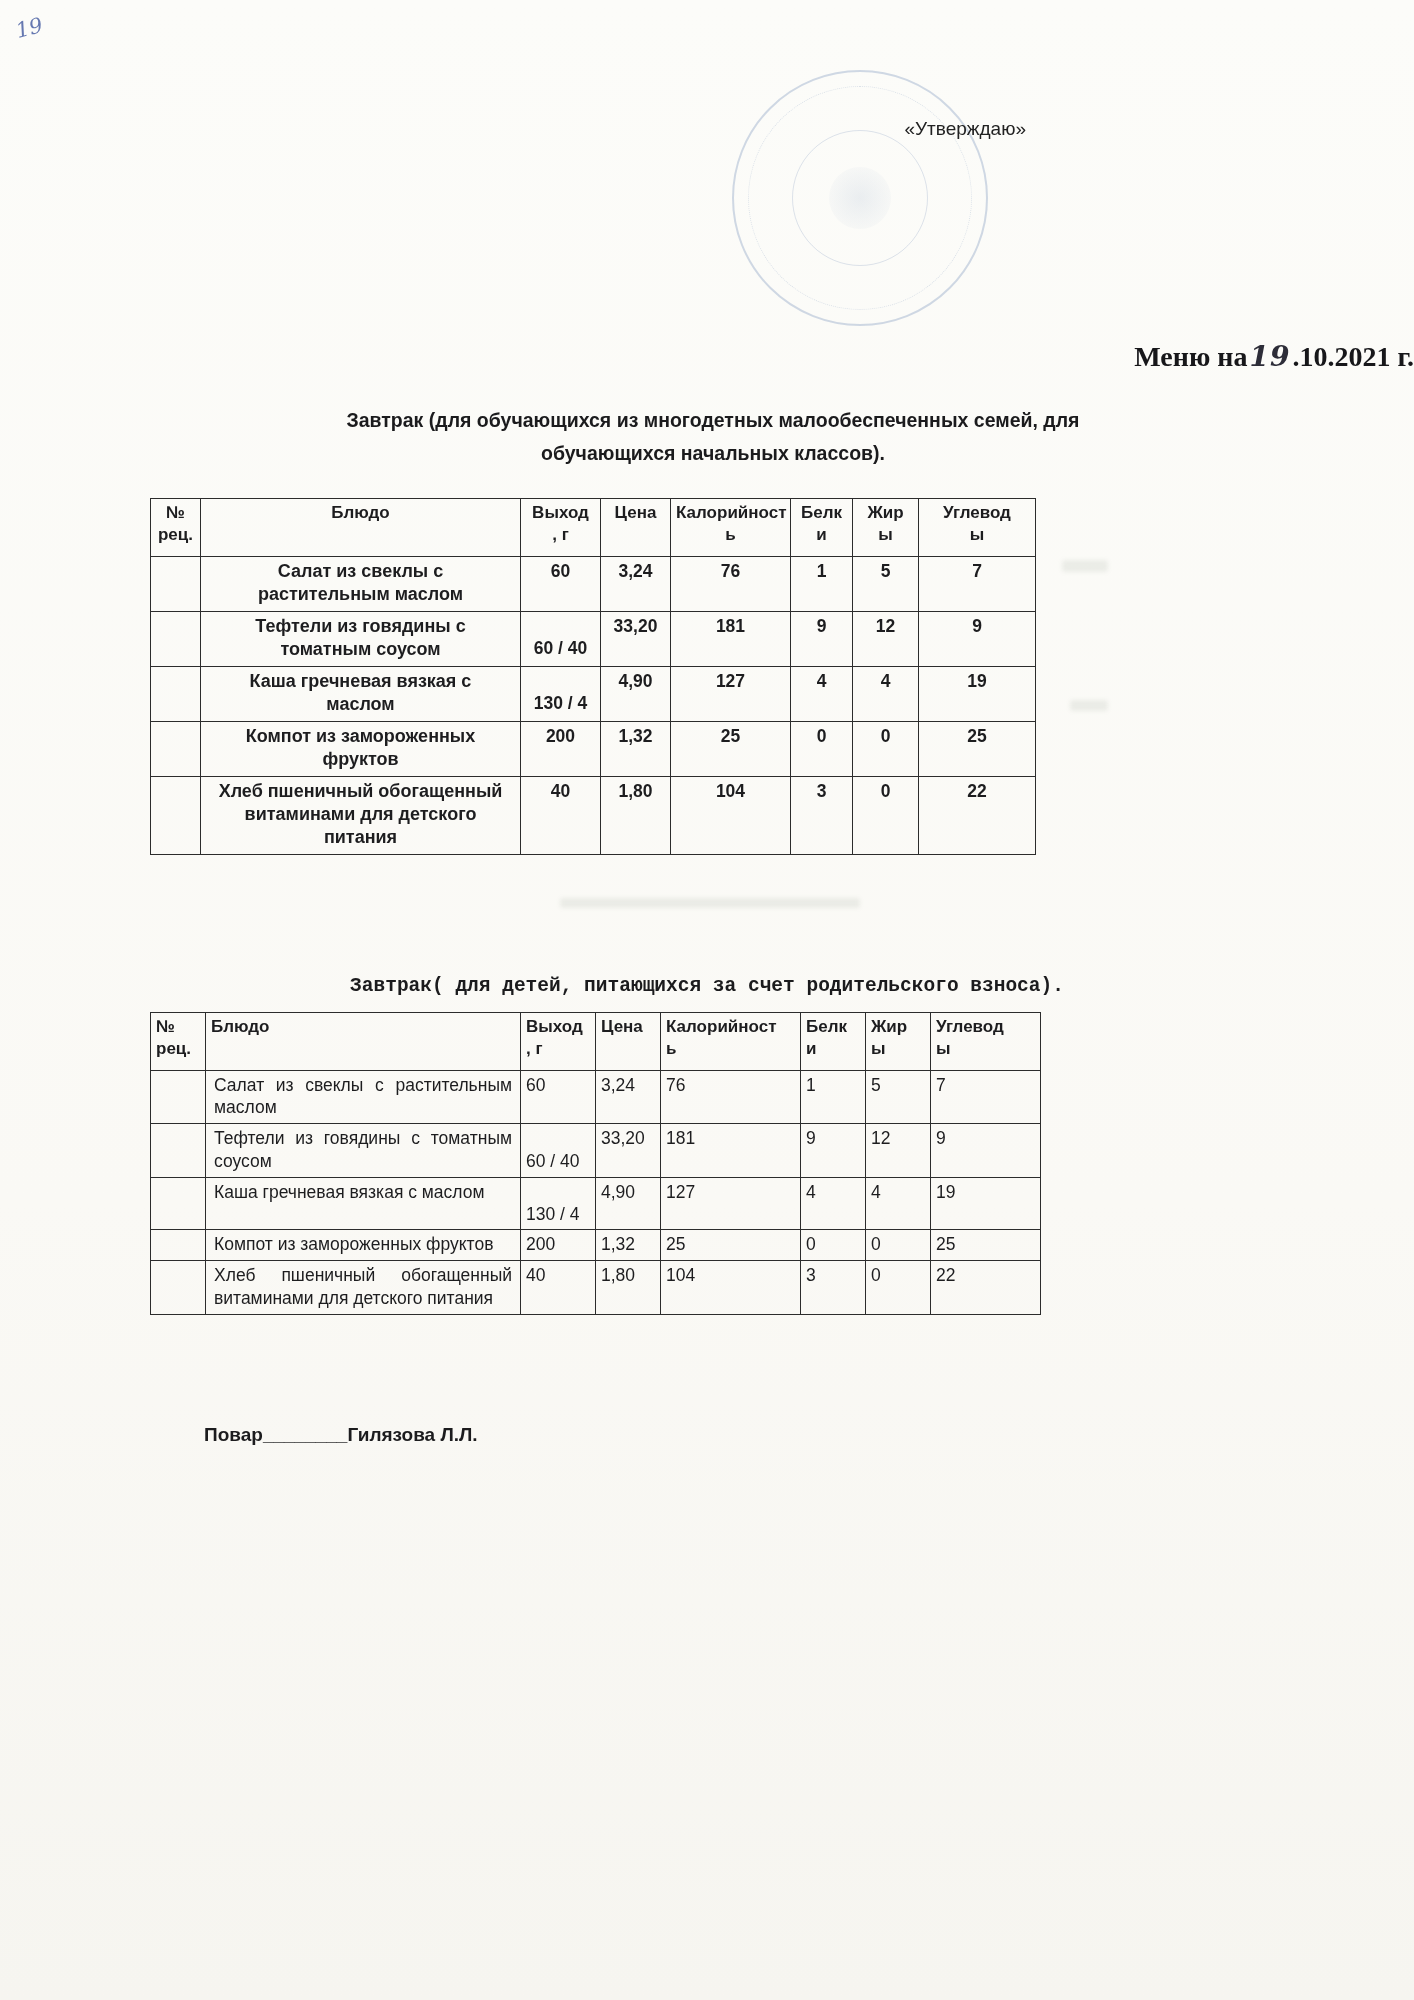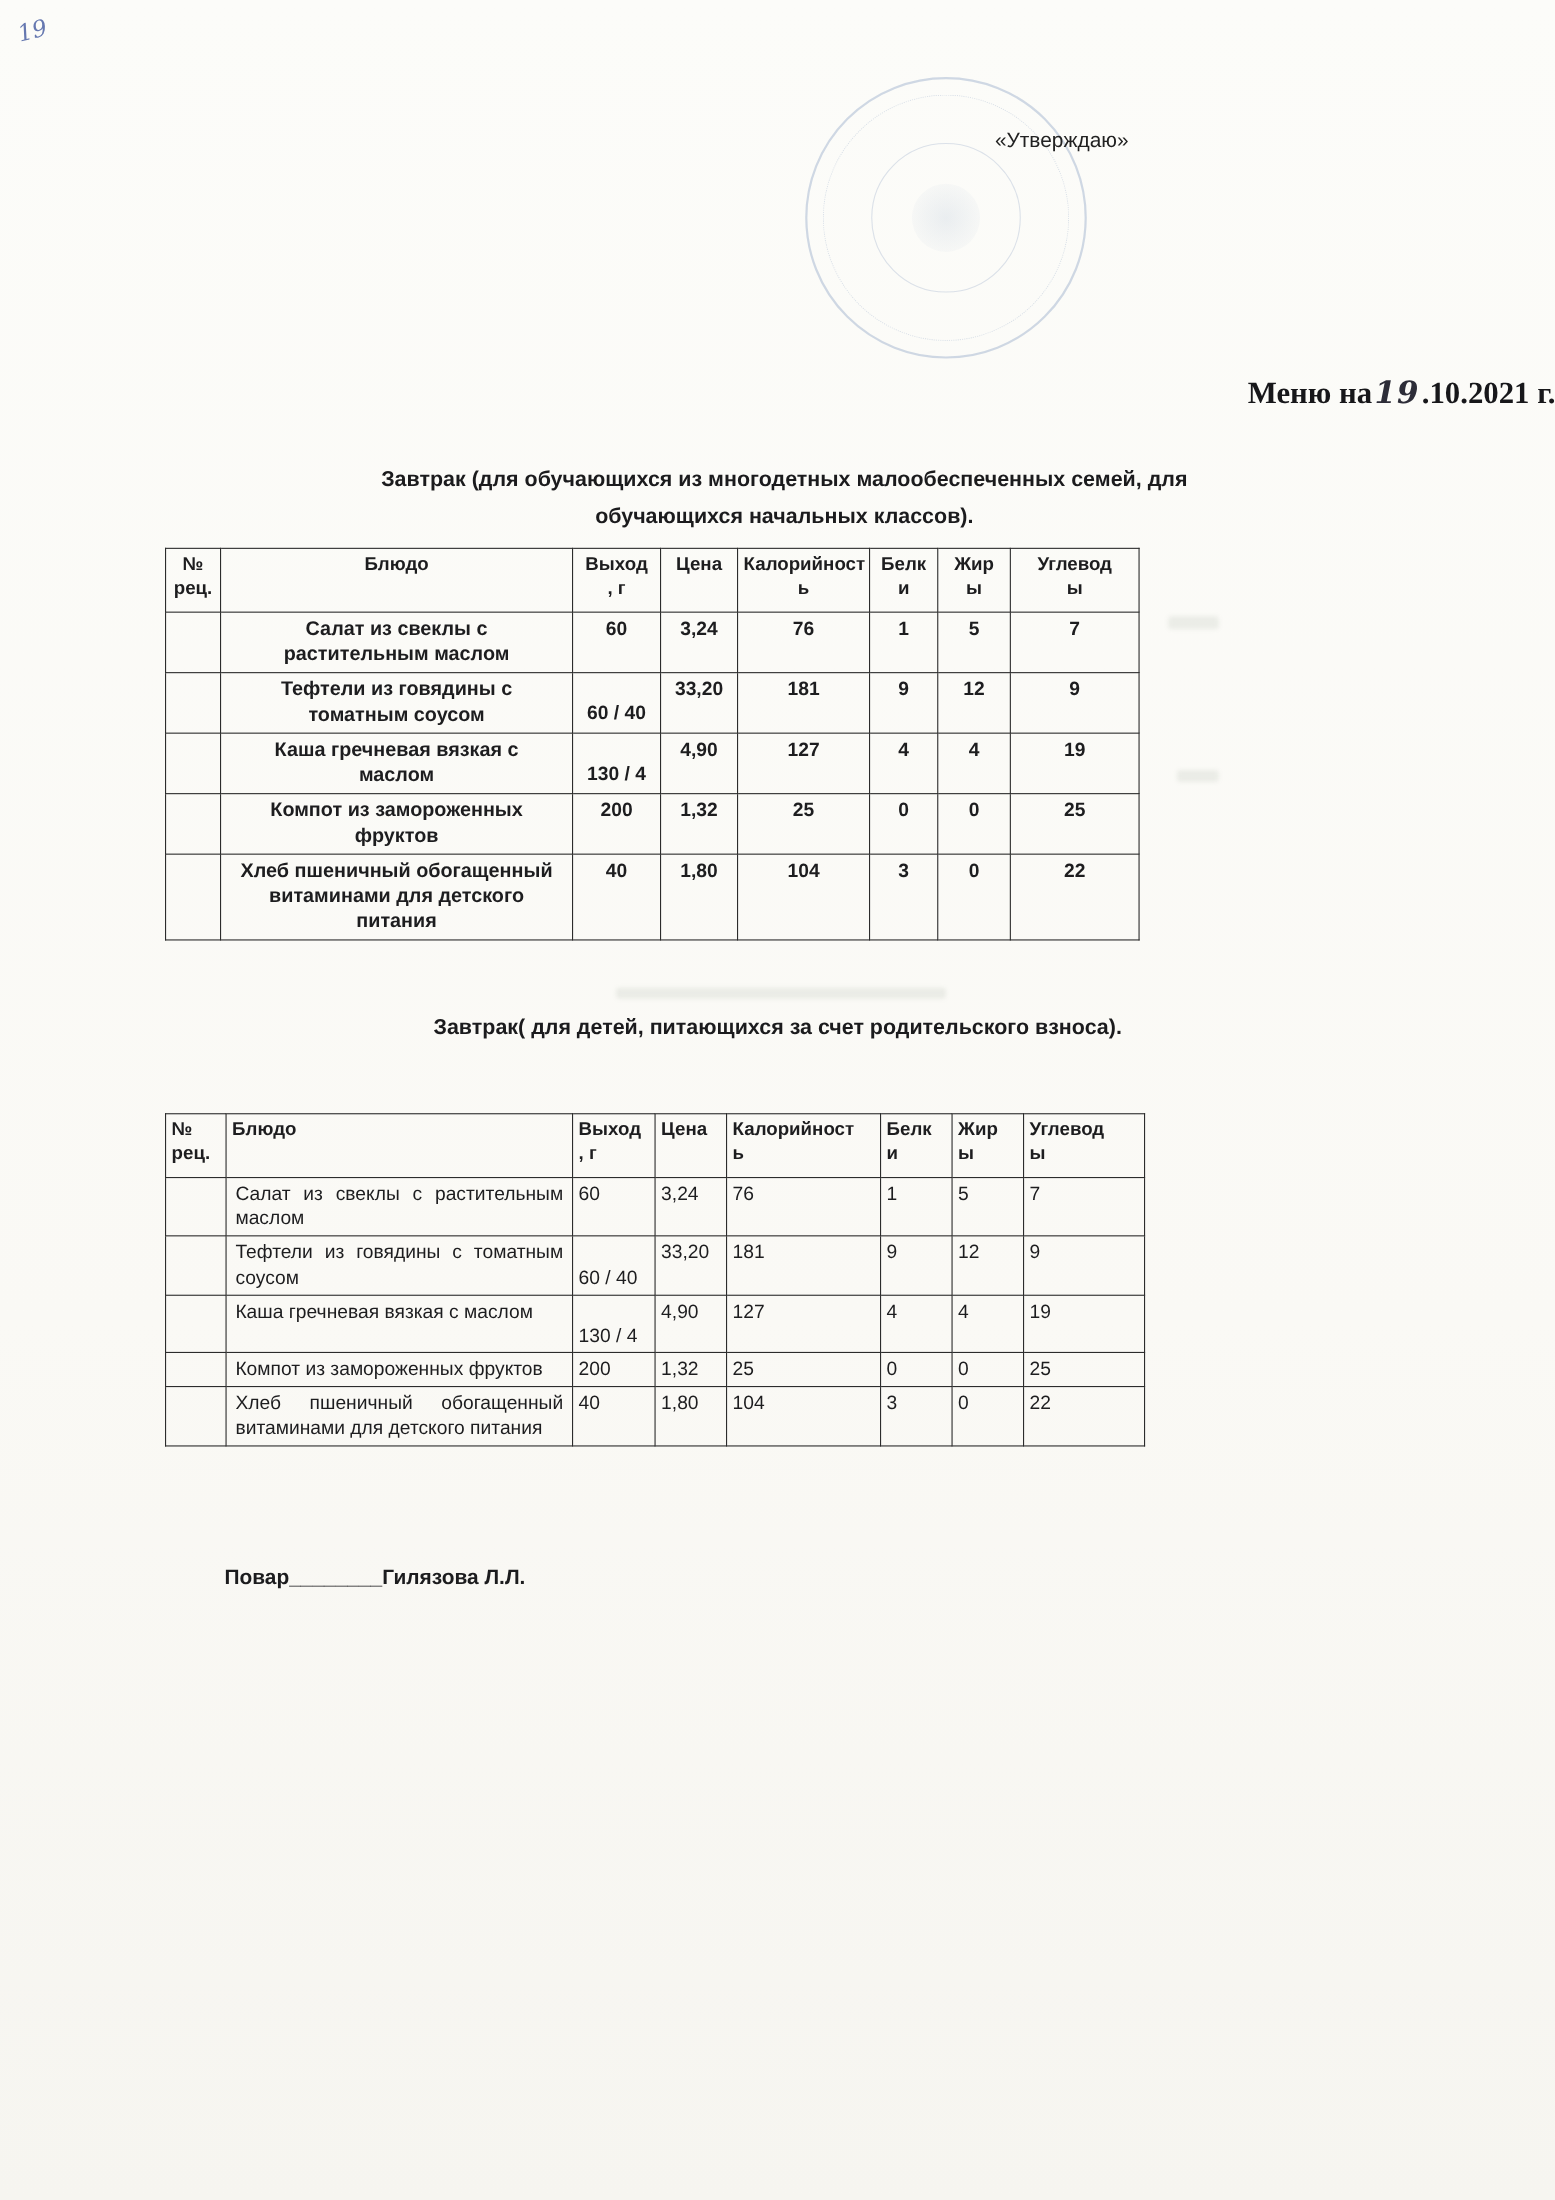--- a/index.html
+++ b/index.html
@@ -68,22 +68,22 @@
     font-weight:600;letter-spacing:1px;color:#2d2d38;
     padding:0 2px;
   }
 
   
   .section-title{
     position:absolute;left:0;right:0;text-align:center;
     font-weight:bold;font-size:19.5px;line-height:33px;color:#1b1b1d;
   }
   .section-title .inner{display:inline-block;max-width:830px;}
-  #section1{top:420px;margin-left:12px;}
-  #section2{top:918px;}
+  #section1{top:404px;margin-left:12px;}
+  #section2{top:970px;font-family:Liberation Mono, monospace;}
 
   
   table.menu-table{
     position:absolute;border-collapse:collapse;table-layout:fixed;
     background:transparent;
   }
   .menu-table th,.menu-table td{
     border:1.6px solid #2c2c2c;
     padding:3px 5px;line-height:1.28;vertical-align:top;
     white-space:pre-line;overflow:hidden;

